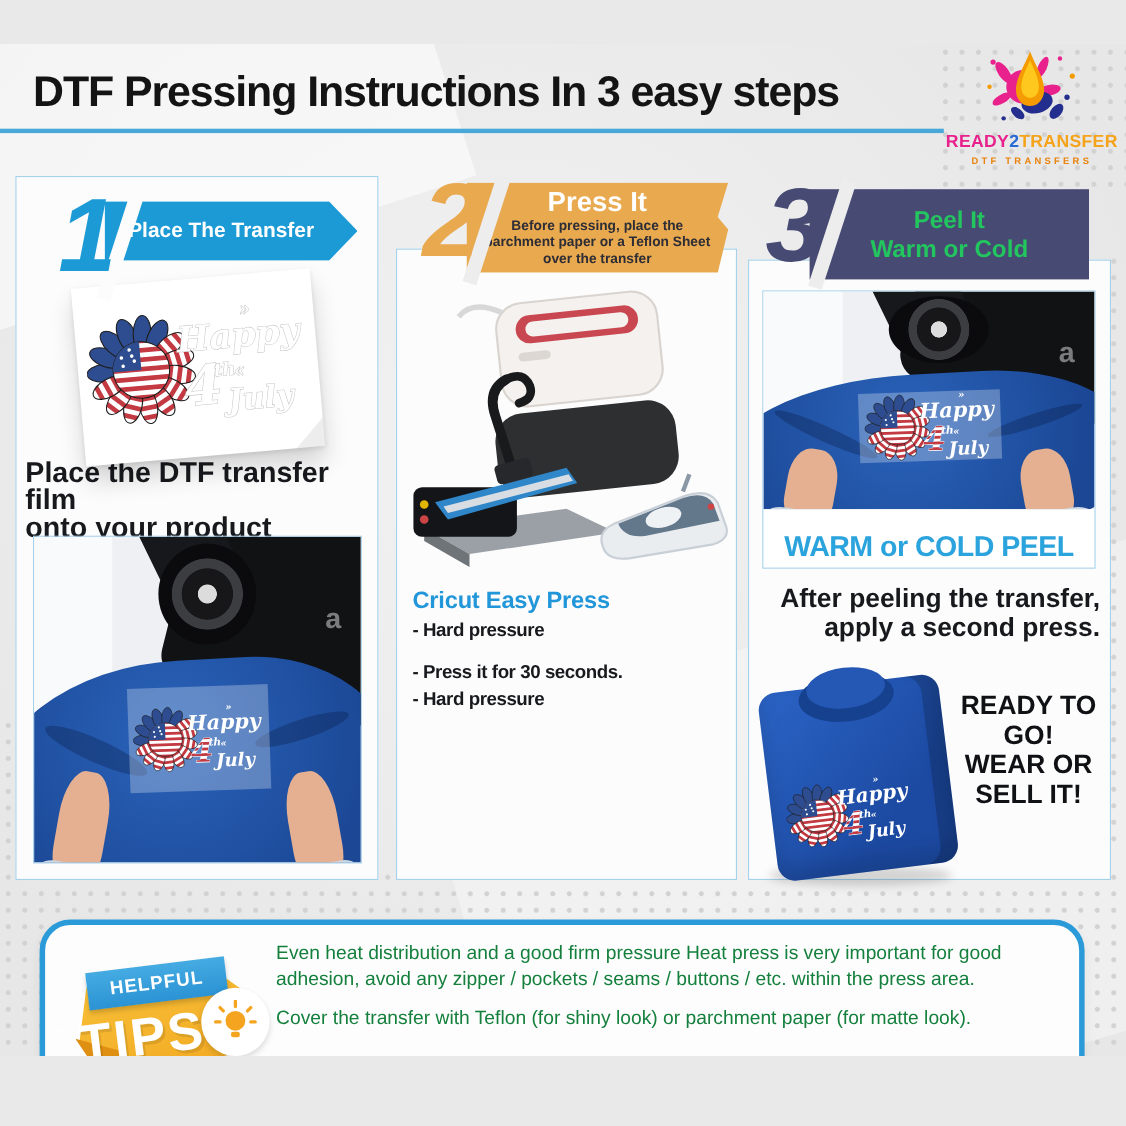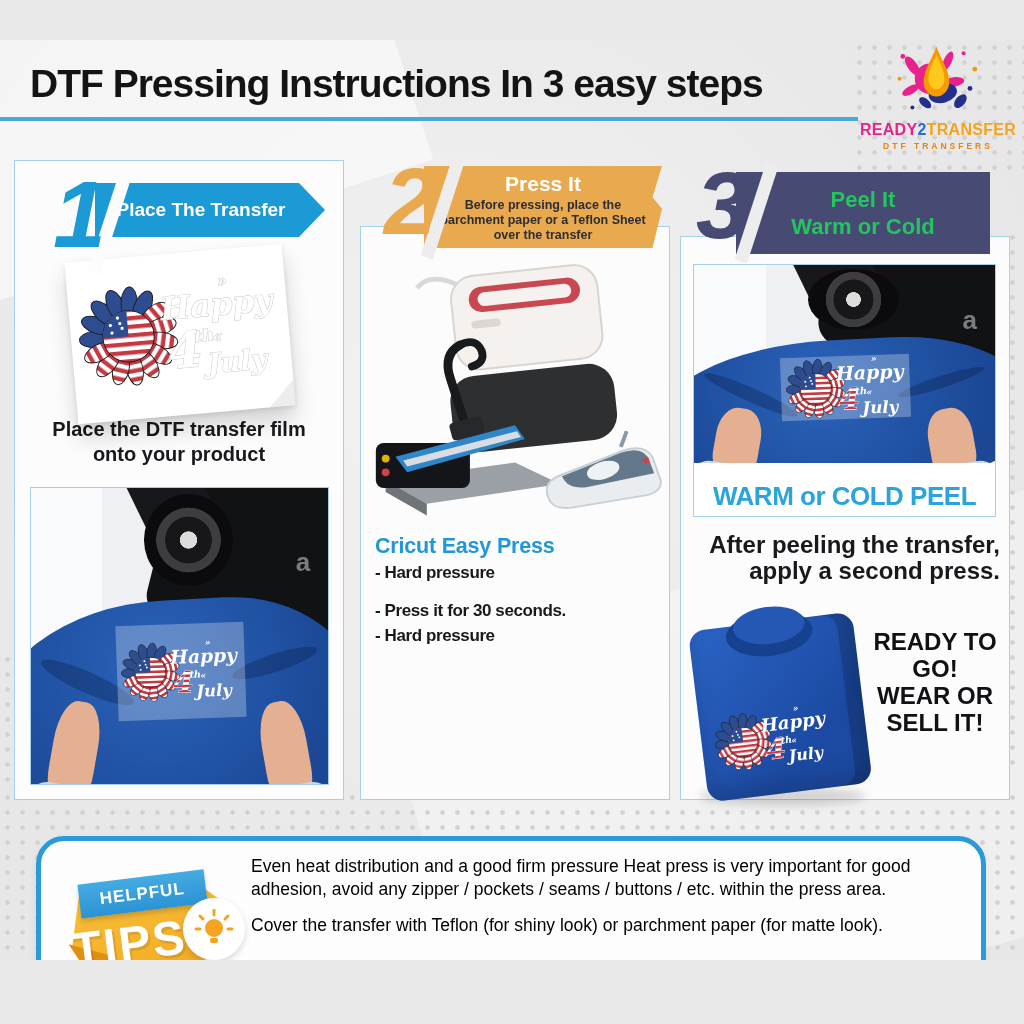--- a/index.html
+++ b/index.html
@@ -42,32 +42,32 @@
   .n3{left:16px;top:0px;color:#474b73;}
   .slash{position:absolute;width:13px;height:102px;background:#fcfcfc;transform:rotate(18deg);z-index:5;}
   .sl1{left:88px;top:12px;} .sl2{left:76px;top:-2px;background:#ededed;} .sl3{left:70px;top:2px;background:#ededed;}
 
   .ribbon1{position:absolute;left:80px;top:22px;width:230px;height:54px;background:#1b9ad6;z-index:4;
            clip-path:polygon(0 0, calc(100% - 26px) 0, 100% 50%, calc(100% - 26px) 100%, 0 100%);
            color:#fff;font-weight:800;font-size:19px;line-height:54px;text-align:center;padding-right:18px;box-sizing:border-box;}
   .ribbon2{position:absolute;left:64px;top:6px;width:238px;height:82px;background:#e9a94f;z-index:4;
            clip-path:polygon(0 0,100% 0,96% 38%,100% 52%,96% 100%,0 100%);
            color:#fff;text-align:center;box-sizing:border-box;padding-top:6px;}
-  .ribbon2 .r2-title{font-size:21px;font-weight:800;line-height:24px;}
+  .ribbon2 .r2-title{font-size:25px;font-weight:800;line-height:24px;}
   .ribbon2 .r2-sub{margin:2px auto 0;width:216px;font-size:12.5px;line-height:15px;font-weight:700;color:#2d2d36;}
   .ribbon3{position:absolute;left:56px;top:12px;width:254px;height:82px;background:#474b73;z-index:4;
            display:flex;align-items:center;justify-content:center;text-align:center;
            color:#22c55e;font-weight:800;font-size:22px;line-height:27px;}
 
   
   .transfer-sheet{position:absolute;left:56px;top:92px;width:218px;height:162px;background:#fff;transform:rotate(-5deg);
                   box-shadow:0 14px 22px rgba(0,0,0,.16),0 2px 5px rgba(0,0,0,.10);z-index:3;}
   .sheet-fold{position:absolute;right:0;bottom:0;width:0;height:0;border-style:solid;border-width:0 0 26px 26px;border-color:transparent transparent rgba(0,0,0,.07) transparent;}
   .transfer-sheet .design-slot{position:absolute;left:8px;top:16px;width:200px;}
-  .caption1{left:8px;top:256px;width:312px;text-align:center;font-size:20px;line-height:25px;font-weight:800;color:#17191d;}
+  .caption1{left:8px;top:256px;width:312px;font-size:26px;line-height:25px;font-weight:800;color:#17191d;}
   .photo-frame1{left:15px;top:326px;width:299px;height:298px;border:1.5px solid #a5d2ea;box-sizing:border-box;overflow:hidden;}
 
   
   .press-photo{position:absolute;inset:0;background:#eef0f3;overflow:hidden;}
   .press-photo > div{position:absolute;}
   .ph-strip{left:0;top:0;width:24%;height:100%;background:#f9fafb;}
   .m-plate{right:-16%;top:-14%;width:72%;height:66%;background:#101214;border-radius:24px;transform:rotate(14deg);}
   .m-arm{left:36%;top:-16%;width:24%;height:42%;background:#17181b;transform:rotate(-26deg);border-radius:8px;}
   .m-knob{left:38%;top:2%;width:30%;height:31%;border-radius:50%;
           background:radial-gradient(circle,#dcdcdc 0 13%,#17171a 14% 36%,#3c3d40 37% 50%,#0b0b0d 51% 100%);}
@@ -113,21 +113,21 @@
 
   
   .design-slot svg{width:100%;height:auto;display:block;}
   .design-slot text{font-family:"DejaVu Serif",serif;font-style:italic;font-weight:bold;fill:#ffffff;}
   .on-sheet text{paint-order:stroke;stroke:#c6c6c6;stroke-width:1px;}
   .on-shirt .four{fill:url(#fstripes);paint-order:stroke;stroke:#ffffff;stroke-width:1px;}
 
   
   .tips-box{left:36px;top:796px;width:950px;height:170px;background:#fdfdfd;border:5px solid #2a9bd8;border-radius:28px;
             box-sizing:border-box;z-index:3;box-shadow:0 4px 10px rgba(0,0,0,.06);}
-  .tips-text{position:absolute;left:210px;top:14px;width:724px;font-size:17.5px;line-height:23px;color:#000000;}
+  .tips-text{position:absolute;left:210px;top:14px;width:724px;font-size:17.5px;line-height:23px;color:#15803d;}
   .tips-text p{margin:0 0 13px 0;}
   .badge{position:absolute;left:24px;top:16px;width:176px;height:156px;}
   .badge > div{position:absolute;}
   .b-yellow{left:4%;top:10%;width:92%;height:74%;background:linear-gradient(160deg,#f9c33c,#f1a51e);
             clip-path:polygon(4% 22%, 70% 2%, 98% 30%, 92% 72%, 34% 92%, 0 66%);}
   .b-fold{left:2%;top:56%;width:26%;height:26%;background:#df8f12;clip-path:polygon(0 0,100% 30%,60% 100%);}
   .b-tail{left:42%;top:78%;width:24%;height:22%;background:#f0a31d;clip-path:polygon(10% 0,90% 0,35% 100%);}
   .b-banner{left:8%;top:13%;width:72%;height:34px;background:linear-gradient(#45abe2,#2b93d4);transform:rotate(-7deg);
             display:flex;align-items:center;justify-content:center;color:#fff;font-weight:800;font-size:17px;letter-spacing:1px;
             box-shadow:0 3px 5px rgba(0,0,0,.18);}

